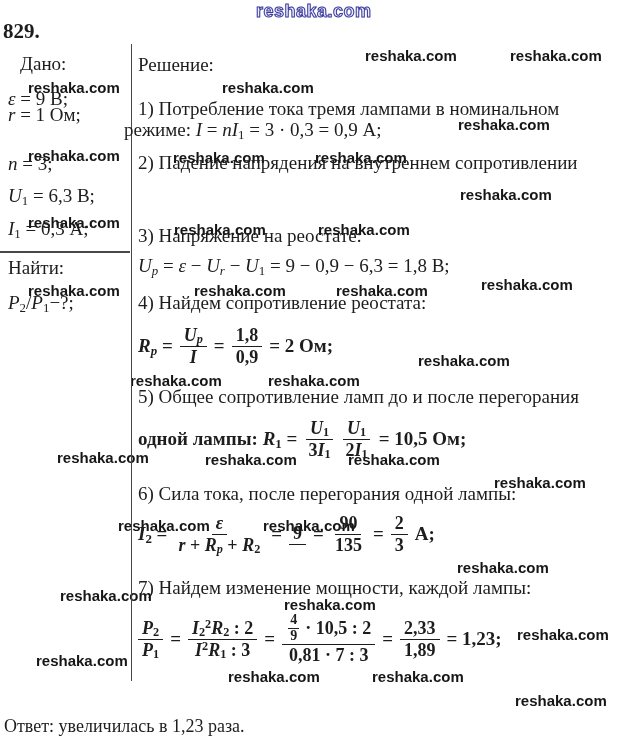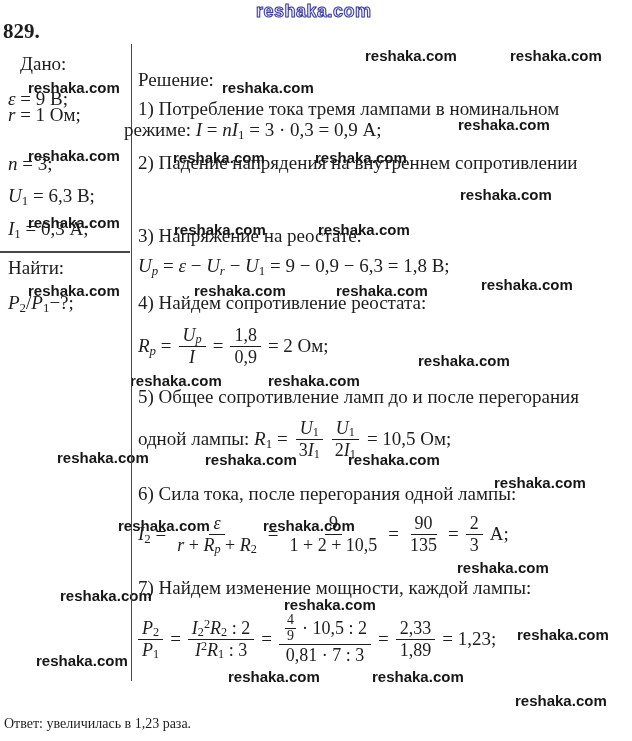--- a/index.html
+++ b/index.html
@@ -2,40 +2,40 @@
 <html><head>
 <meta charset="utf-8">
 <style>
   html,body{margin:0;padding:0;background:#fff;}
   .page{position:relative;width:632px;height:741px;background:#ffffff;
         font-family:"Liberation Serif",serif;color:#1d1d1d;overflow:hidden;}
   .txt{position:absolute;white-space:nowrap;font-size:19px;line-height:1.2;}
   sub{font-size:68%;line-height:0;vertical-align:-0.2em;}
   sup{font-size:68%;line-height:0;vertical-align:0.5em;}
   .row{position:absolute;display:flex;align-items:center;gap:7px;
-       white-space:nowrap;font-size:19px;line-height:1.15;}
+       white-space:nowrap;font-size:19px;line-height:1.15;font-weight:bold;}
   .frac{display:inline-flex;flex-direction:column;align-items:center;
         line-height:1.12;font-size:18px;}
   .fnum{padding:0 4px;border-bottom:1.5px solid #1d1d1d;text-align:center;}
   .fden{padding:0 4px;text-align:center;}
   .nflex{display:inline-flex;align-items:center;gap:4px;padding:0 4px;
          border-bottom:1.5px solid #1d1d1d;}
   .frac.small{font-size:14px;line-height:1.05;}
   .frac.small .fnum{border-bottom:1.2px solid #1d1d1d;padding:0 2px;}
   .problem-number{position:absolute;left:3px;top:19px;font-size:21px;font-weight:700;}
   .vline{position:absolute;left:131px;top:44px;width:1px;height:637px;background:#474747;}
   .hline{position:absolute;left:0;top:251px;width:130px;height:2px;background:#474747;}
   .wm-layer{position:absolute;left:0;top:0;width:100%;height:100%;z-index:1;}
   .wm-layer .wm{position:absolute;font-family:"Liberation Sans",sans-serif;
         font-size:15px;font-weight:600;white-space:nowrap;}
   .wm-outline{position:absolute;left:256px;top:1px;z-index:1;
         font-family:"Liberation Sans",sans-serif;font-size:18px;font-weight:700;
         letter-spacing:0.5px;color:#edecfb;white-space:nowrap;}
   .content{position:absolute;left:0;top:0;width:100%;height:100%;z-index:2;}
-  .answer{position:absolute;left:4px;top:716px;font-size:14px;white-space:nowrap;}
+  .answer{position:absolute;left:4px;top:716px;font-size:18px;white-space:nowrap;}
 </style>
 </head>
 <body>
 
 <div class="page">
 
   <div class="wm-layer" style="color: rgb(22, 22, 22);">
       <span class="wm" style="left: 365px; top: 47px;">reshaka.com</span>
       <span class="wm" style="left: 510px; top: 47px;">reshaka.com</span>
       <span class="wm" style="left: 28px; top: 79px;">reshaka.com</span>
@@ -81,21 +81,21 @@
 
     <div class="txt" style="left:20px;top:53px">Дано:</div>
     <div class="txt" style="left:8px;top:88px"><i>ε</i> = 9 В;</div>
     <div class="txt" style="left:8px;top:104px"><i>r</i> = 1 Ом;</div>
     <div class="txt" style="left:8px;top:153px"><i>n</i> = 3;</div>
     <div class="txt" style="left:8px;top:185px"><i>U</i><sub>1</sub> = 6,3 В;</div>
     <div class="txt" style="left:8px;top:218px"><i>I</i><sub>1</sub> = 0,3 А;</div>
     <div class="txt" style="left:8px;top:257px">Найти:</div>
     <div class="txt" style="left:8px;top:292px"><i>P</i><sub>2</sub>/<i>P</i><sub>1</sub>−?;</div>
 
-    <div class="txt" style="left:138px;top:69px">Решение:</div>
+    <div class="txt" style="left:138px;top:54px">Решение:</div>
 
     <div class="txt" style="left:138px;top:98px">1) Потребление тока тремя лампами в номинальном</div>
     <div class="txt" style="left:124px;top:119px">режиме: <i>I</i> = <i>nI</i><sub>1</sub> = 3 · 0,3 = 0,9 А;</div>
 
     <div class="txt" style="left:138px;top:152px">2) Падение напрядения на внутреннем сопротивлении</div>
 
     <div class="txt" style="left:138px;top:225px">3) Напряжение на реостате:</div>
     <div class="txt" style="left:138px;top:255px"><i>U</i><sub><i>p</i></sub> = <i>ε</i> − <i>U</i><sub><i>r</i></sub> − <i>U</i><sub>1</sub> = 9 − 0,9 − 6,3 = 1,8 В;</div>
 
     <div class="txt" style="left:138px;top:292px">4) Найдем сопротивление реостата:</div>
@@ -130,21 +130,20 @@
     <div class="txt" style="left:138px;top:483px">6) Сила тока, после перегорания одной лампы:</div>
     <div class="row" style="left:138px;top:510px;height:48px">
       <span><i>I</i><sub>2</sub> =</span>
       <span class="frac">
         <span class="fnum"><i>ε</i></span>
         <span class="fden"><i>r</i> + <i>R</i><sub><i>p</i></sub> + <i>R</i><sub>2</sub></span>
       </span>
       <span>=</span>
       <span class="frac">
         <span class="fnum">9</span>
-        <span class="fden">1 + 2 + 10,5</span>
       </span>
       <span>=</span>
       <span class="frac">
         <span class="fnum">90</span>
         <span class="fden">135</span>
       </span>
       <span>=</span>
       <span class="frac">
         <span class="fnum">2</span>
         <span class="fden">3</span>

